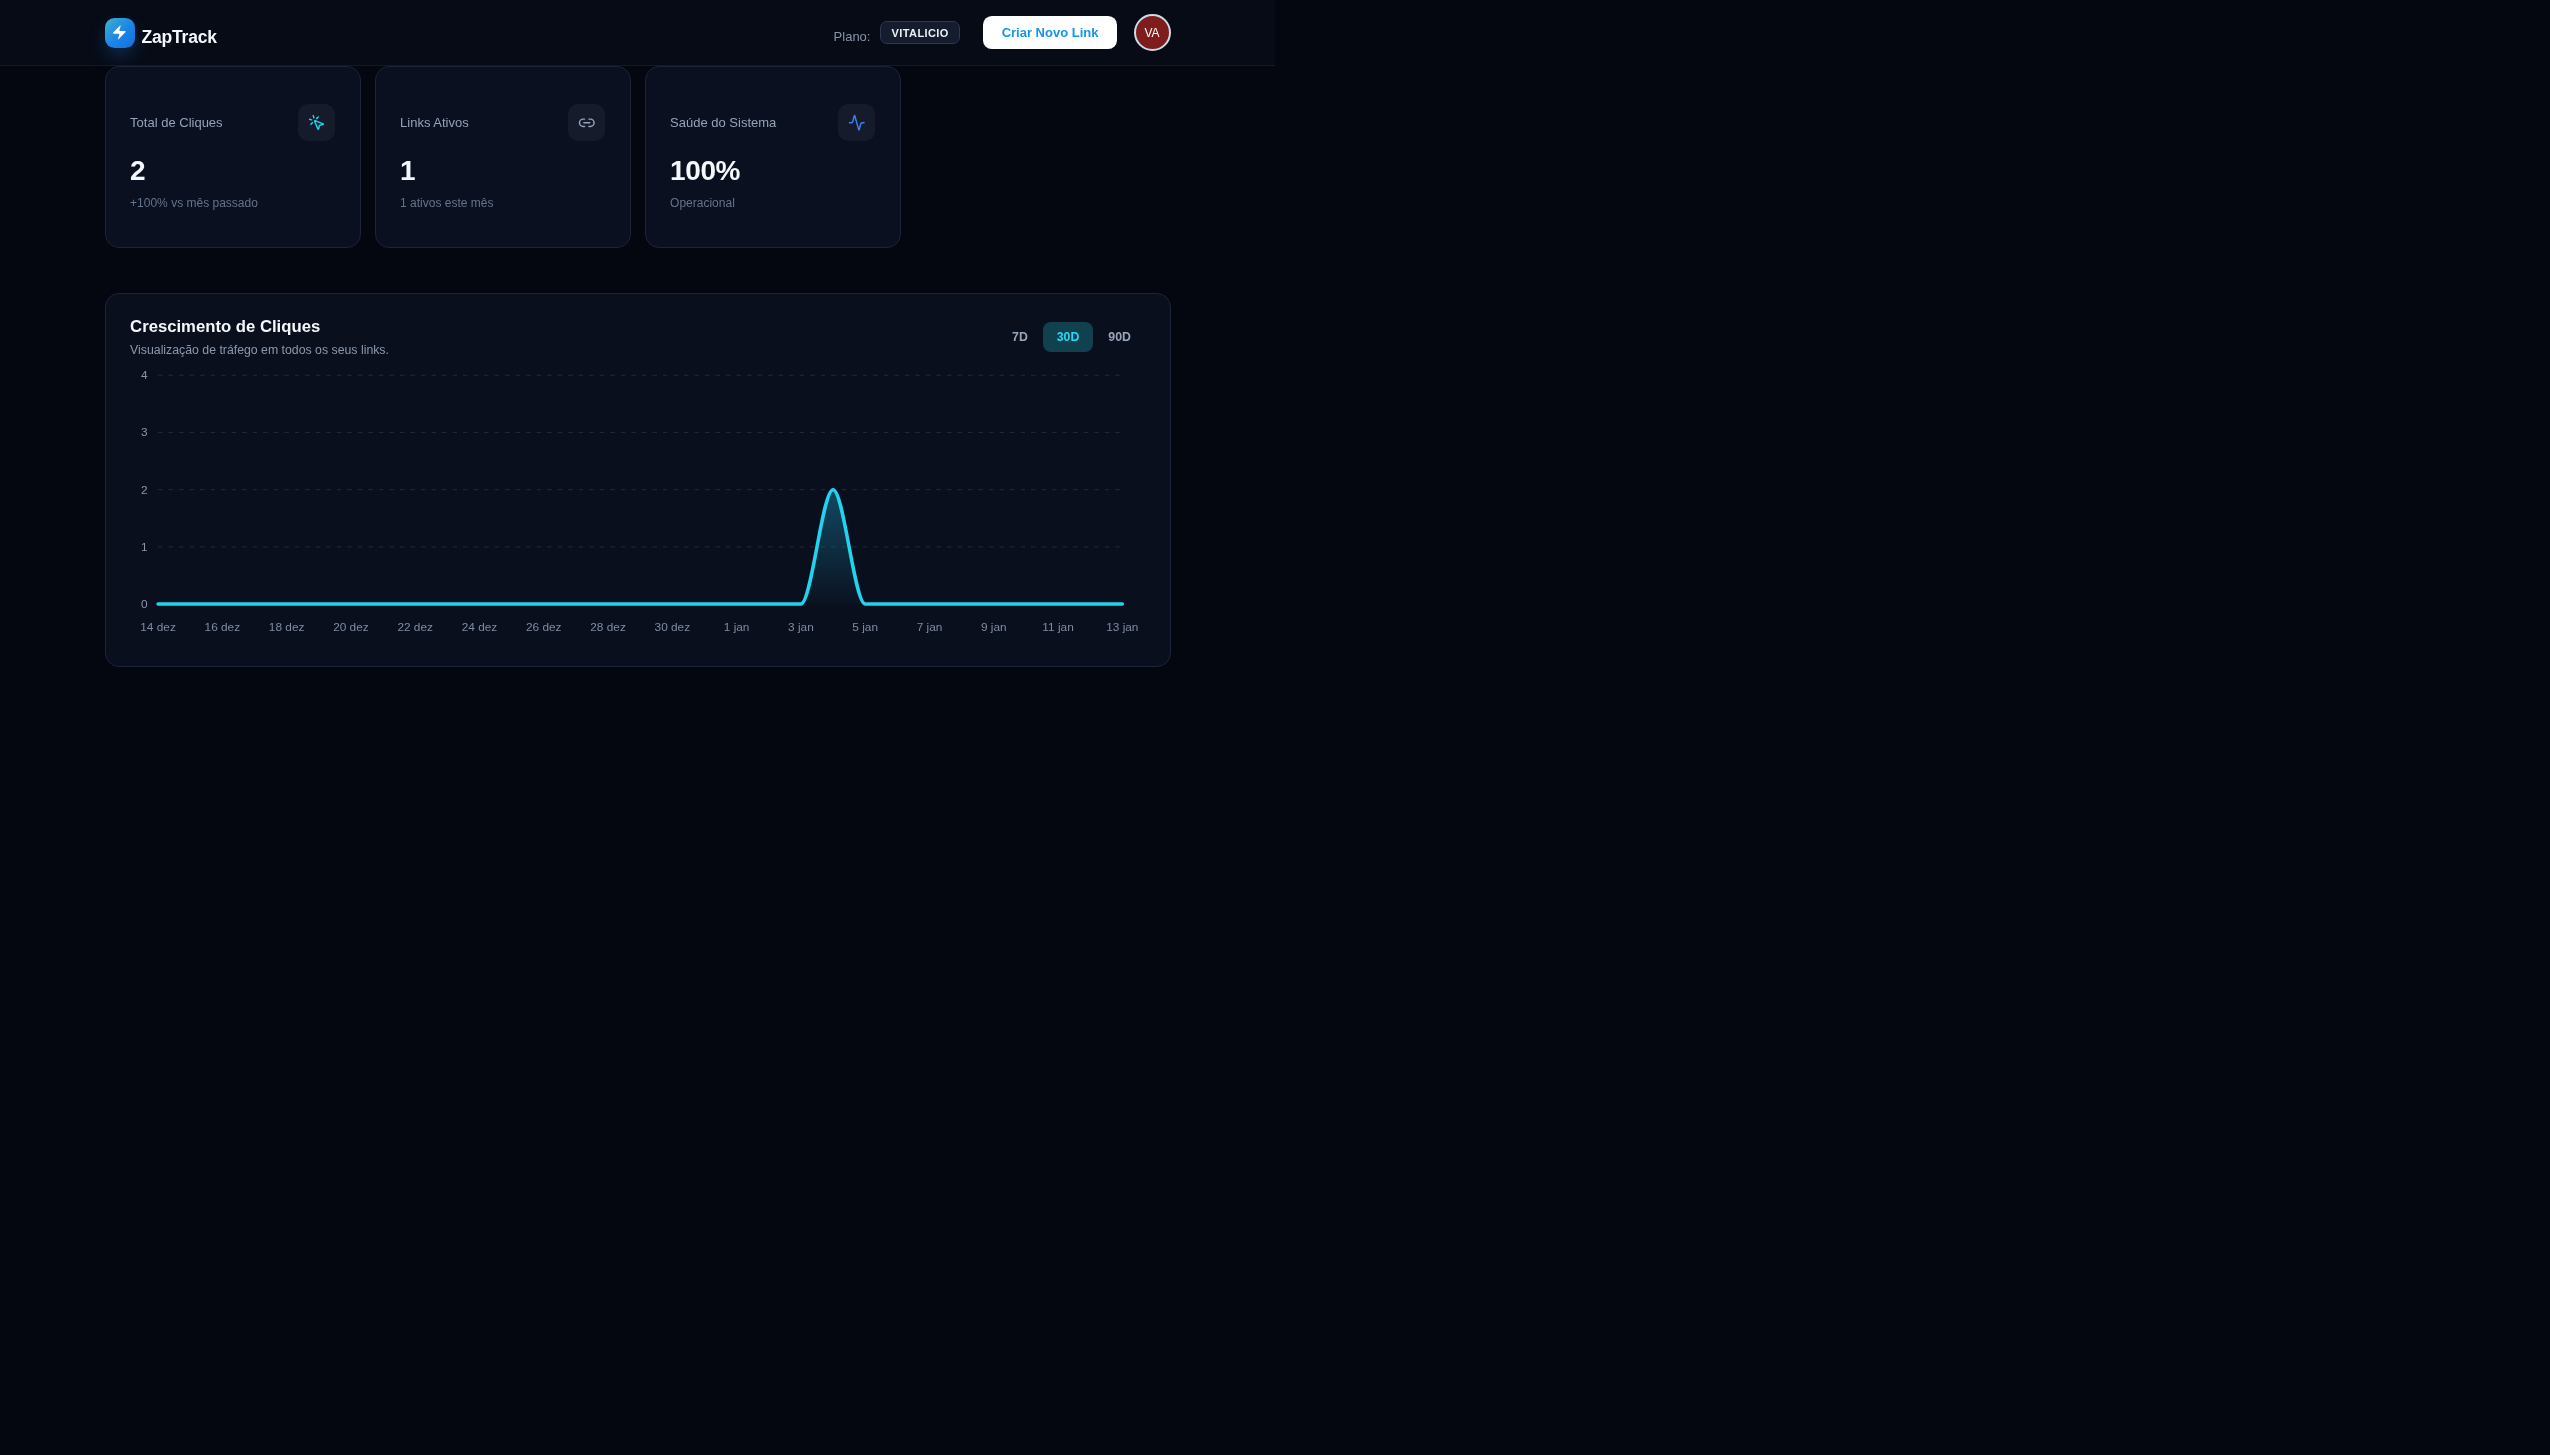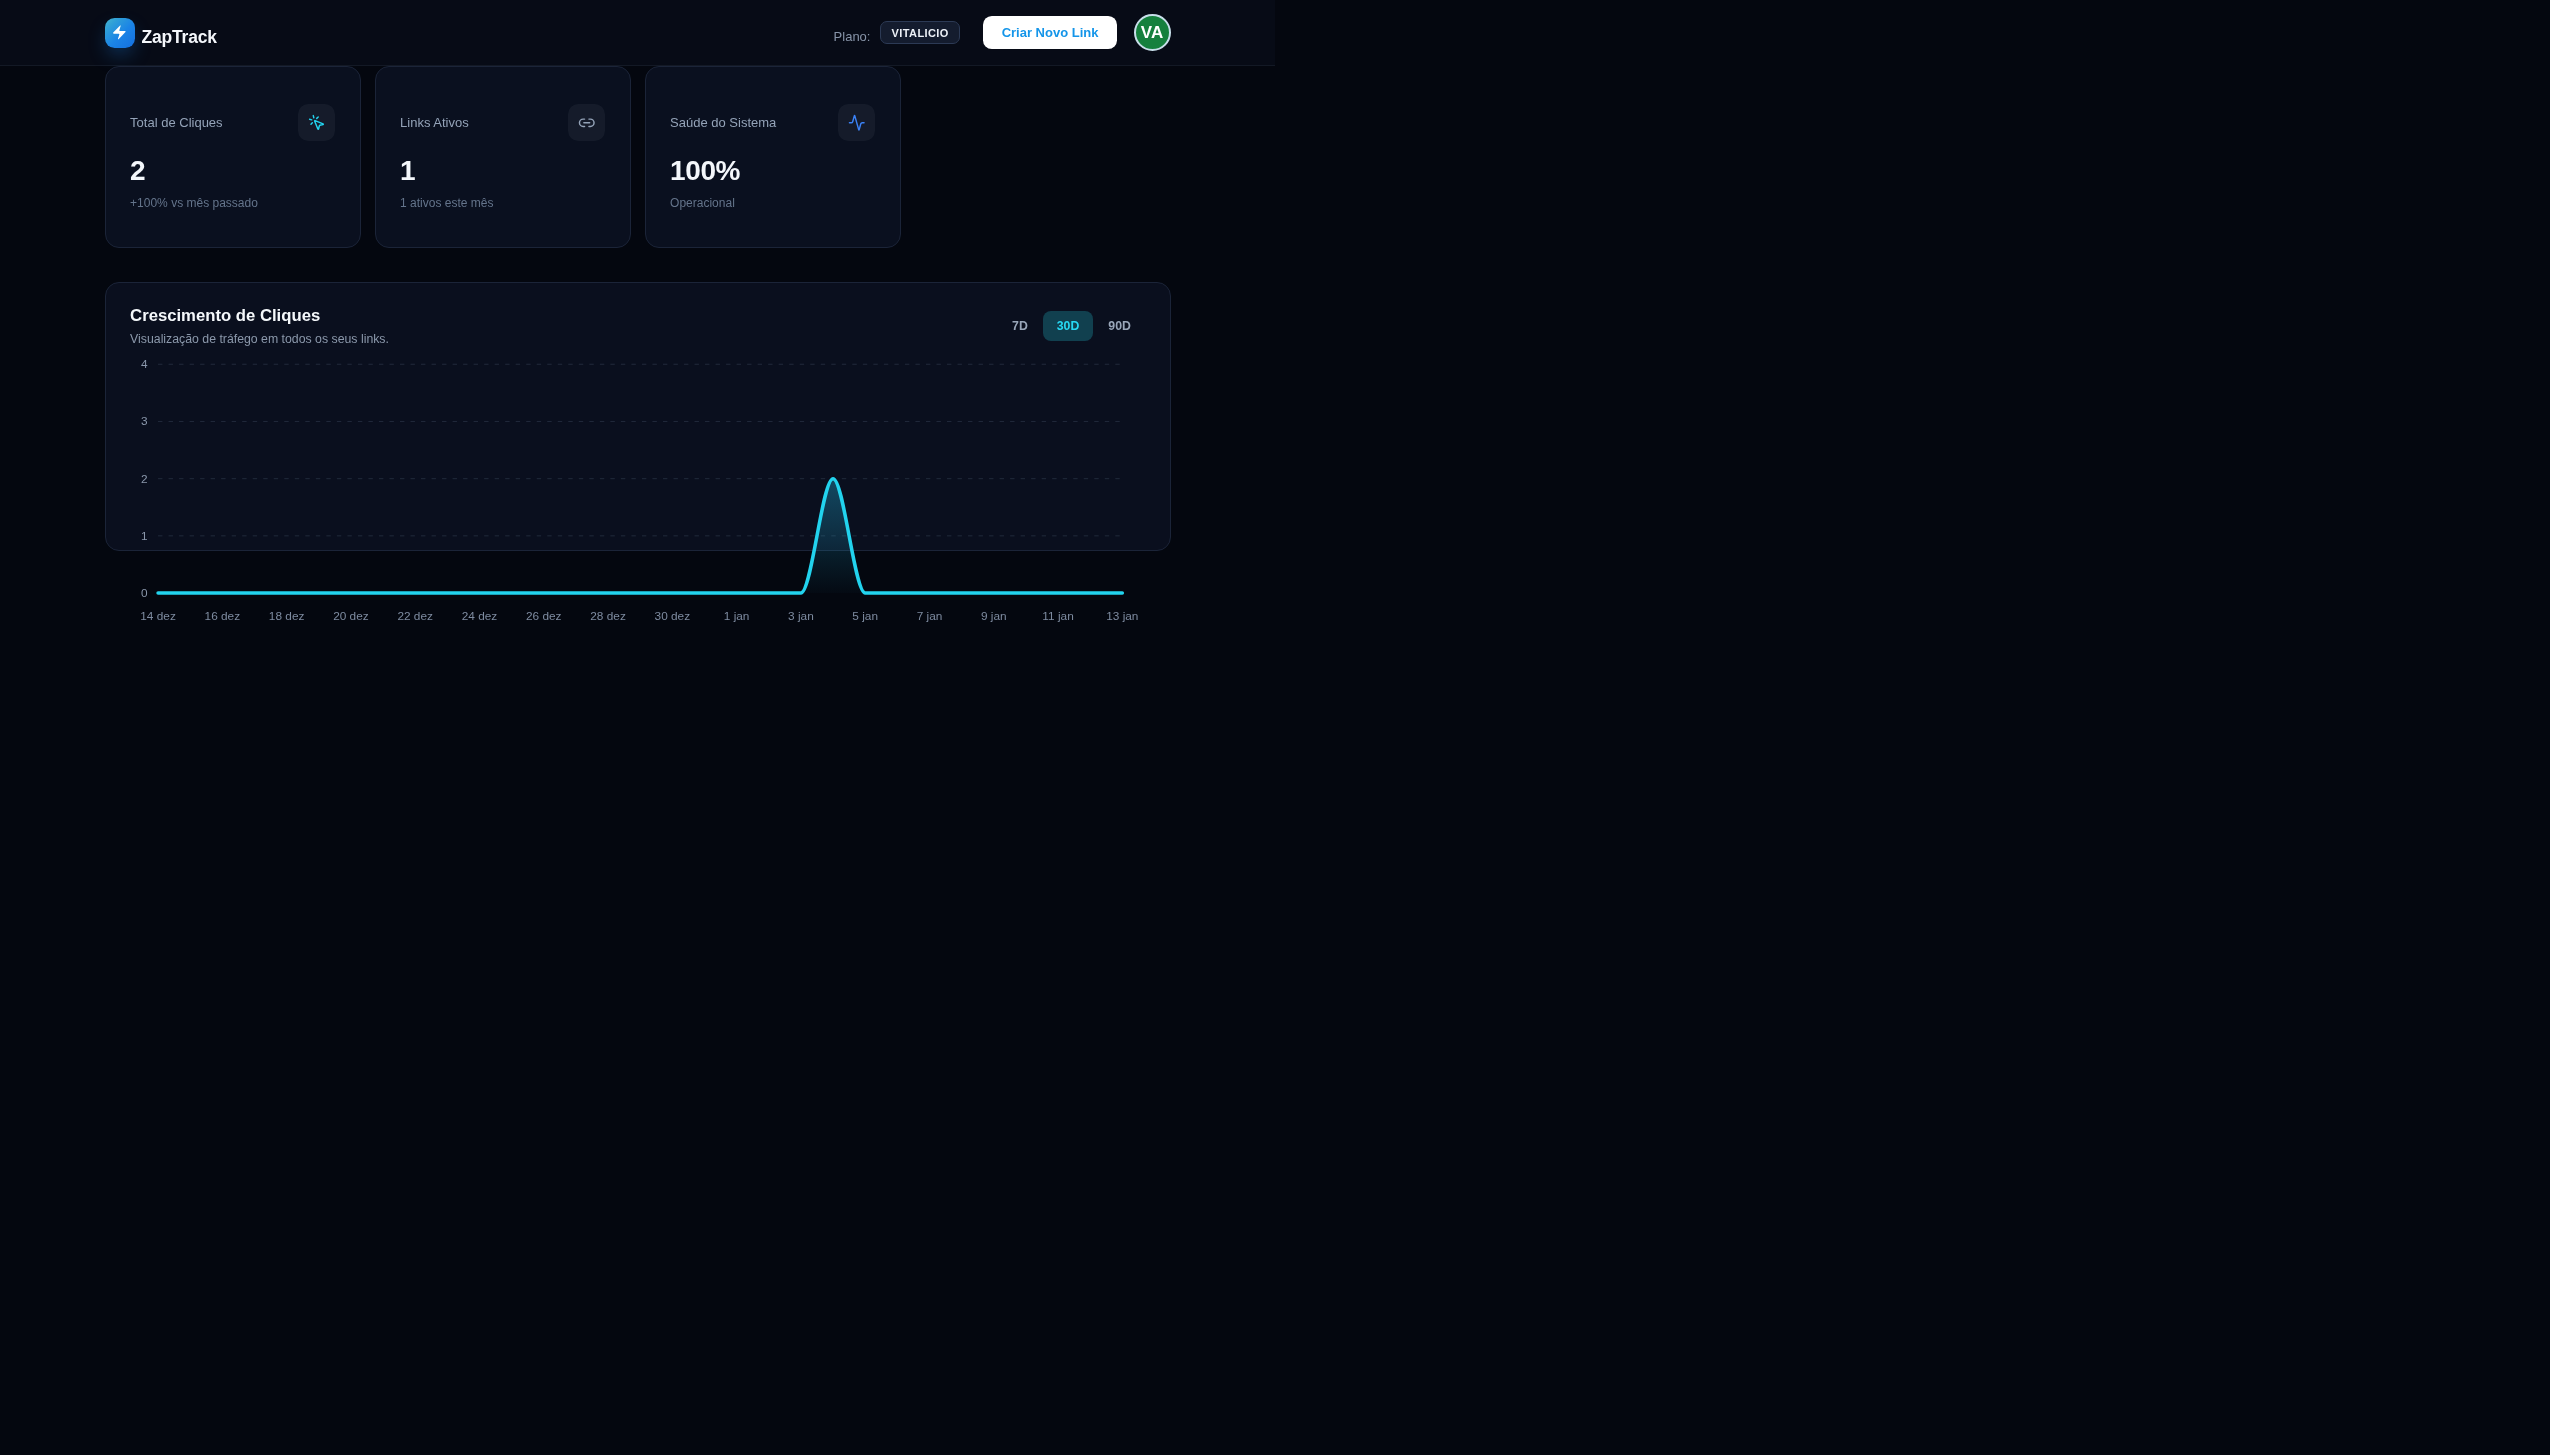--- a/index.html
+++ b/index.html
@@ -36,23 +36,23 @@
     background:#141C2E; border:0.9px solid #2C3A55; border-radius:7px;
     padding:4.4px 10.5px;
   }
   .cta-button {
     background:#ffffff; color:#1495E9; border:none; cursor:pointer;
     font-family:inherit; font-size:13px; font-weight:700;
     padding:8.8px 18.4px; border-radius:8.8px; margin-right:16.7px;
   }
   .avatar {
     width:37px; height:37px; border-radius:50%;
-    background:#15803d; border:2.6px solid #C7DEE9;
+    background:#7f1d1d; border:2.6px solid #C7DEE9;
     display:grid; place-items:center; cursor:pointer;
-    font-size:17px; font-weight:700; color:#FFFFFF;
+    font-size:12px; font-weight:400; color:#FFFFFF;
   }
 
   
   main { margin-top:37px; }
   .stats-grid { display:grid; grid-template-columns:repeat(4,1fr); gap:14px; }
   .stat-card {
     height:182px; background:#0A101F; border:0.9px solid #1B2438;
     border-radius:14px; padding:23px 24.6px;
     display:flex; flex-direction:column; justify-content:center;
   }
@@ -62,21 +62,21 @@
     width:37px; height:37px; border-radius:10.5px; flex:0 0 auto;
     background:rgba(148,163,184,0.08);
     display:grid; place-items:center;
   }
   .icon-chip svg { width:17.5px; height:17.5px; }
   .stat-value { font-size:28px; font-weight:700; color:#F4F7FB; letter-spacing:-0.4px; margin-bottom:8.8px; }
   .stat-sub { font-size:12px; color:#64748B; }
 
   
   .chart-card {
-    margin-top:34px; height:269px;
+    margin-top:45px; height:374px;
     background:#0A0F1E; border:0.9px solid #1B2438; border-radius:14px;
     padding:23px 24.6px 16px;
   }
   .chart-head { display:flex; align-items:center; justify-content:space-between; }
   .chart-title { font-size:16.7px; font-weight:700; color:#F5F8FB; }
   .chart-subtitle { font-size:12.3px; color:#8B98AB; margin-top:6.1px; }
   .range-toggle { display:flex; align-items:center; gap:1px; }
   .range-btn {
     background:transparent; border:none; cursor:pointer; font-family:inherit;
     font-size:12.3px; font-weight:600; color:#99A6B9;

